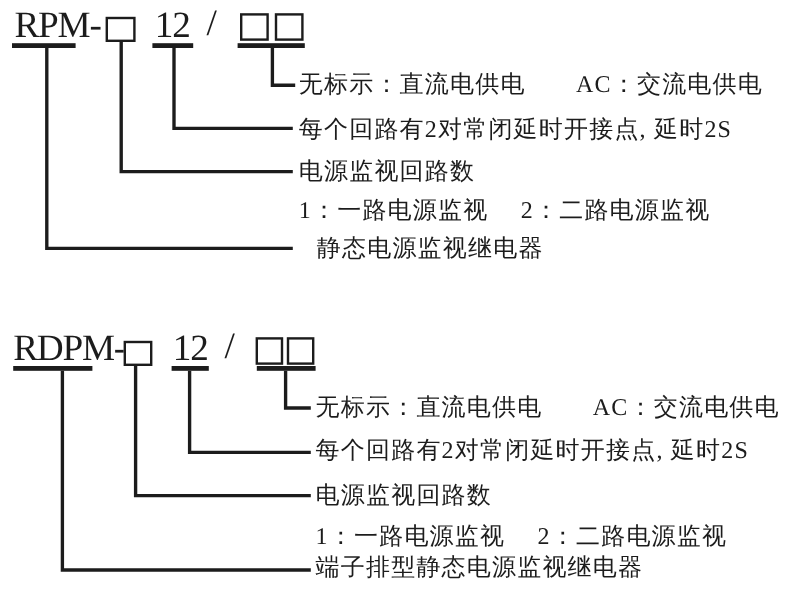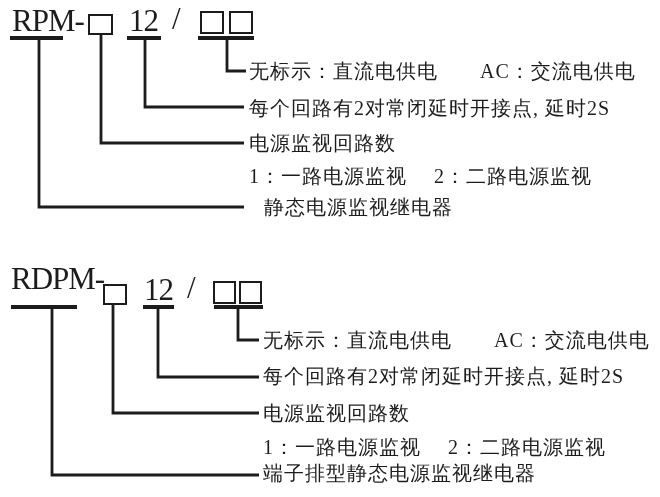--- a/index.html
+++ b/index.html
@@ -57,21 +57,21 @@
     <span class="ubar" style="left:198px;top:36px;width:56px"></span>
 
     <div class="note" style="left:249px;top:60px">无标示：直流电供电　　AC：交流电供电</div>
     <div class="note" style="left:249px;top:97px">每个回路有2对常闭延时开接点, 延时2S</div>
     <div class="note" style="left:249px;top:132px">电源监视回路数</div>
     <div class="note" style="left:249px;top:165px">1：一路电源监视　 2：二路电源监视</div>
     <div class="note" style="left:264px;top:196px">静态电源监视继电器</div>
   </div>
 
   <div>
-    <span class="title" style="left:11px;top:263px">RDPM-</span>
+    <span class="title" style="left:11px;top:274px">RDPM-</span>
     <span class="ubar" style="left:11px;top:305px;width:66px"></span>
 
     <span class="obox" style="left:103px;top:284px;width:20px;height:17px"></span>
 
     <span class="title" style="left:144px;top:274px">12</span>
     <span class="ubar" style="left:143px;top:305px;width:31px"></span>
 
     <span class="title" style="left:187px;top:272px">/</span>
 
     <span class="obox" style="left:213px;top:281px;width:19px;height:19px"></span>

